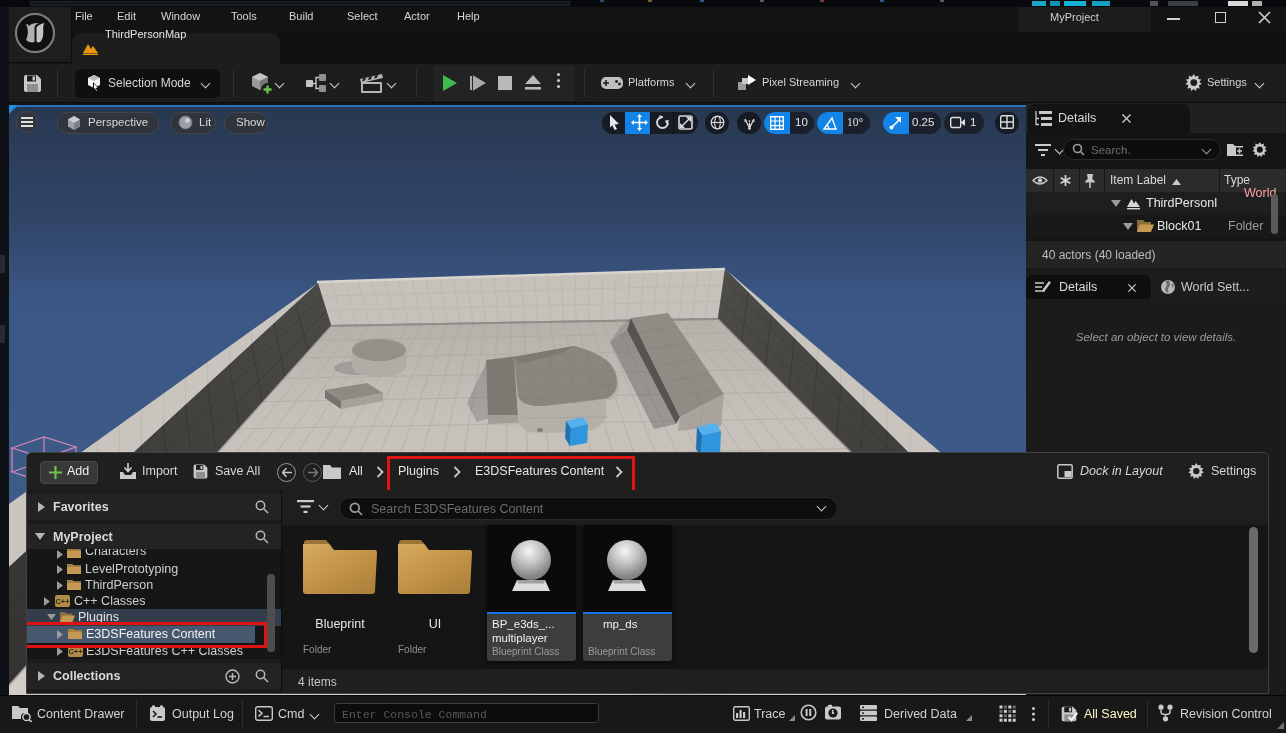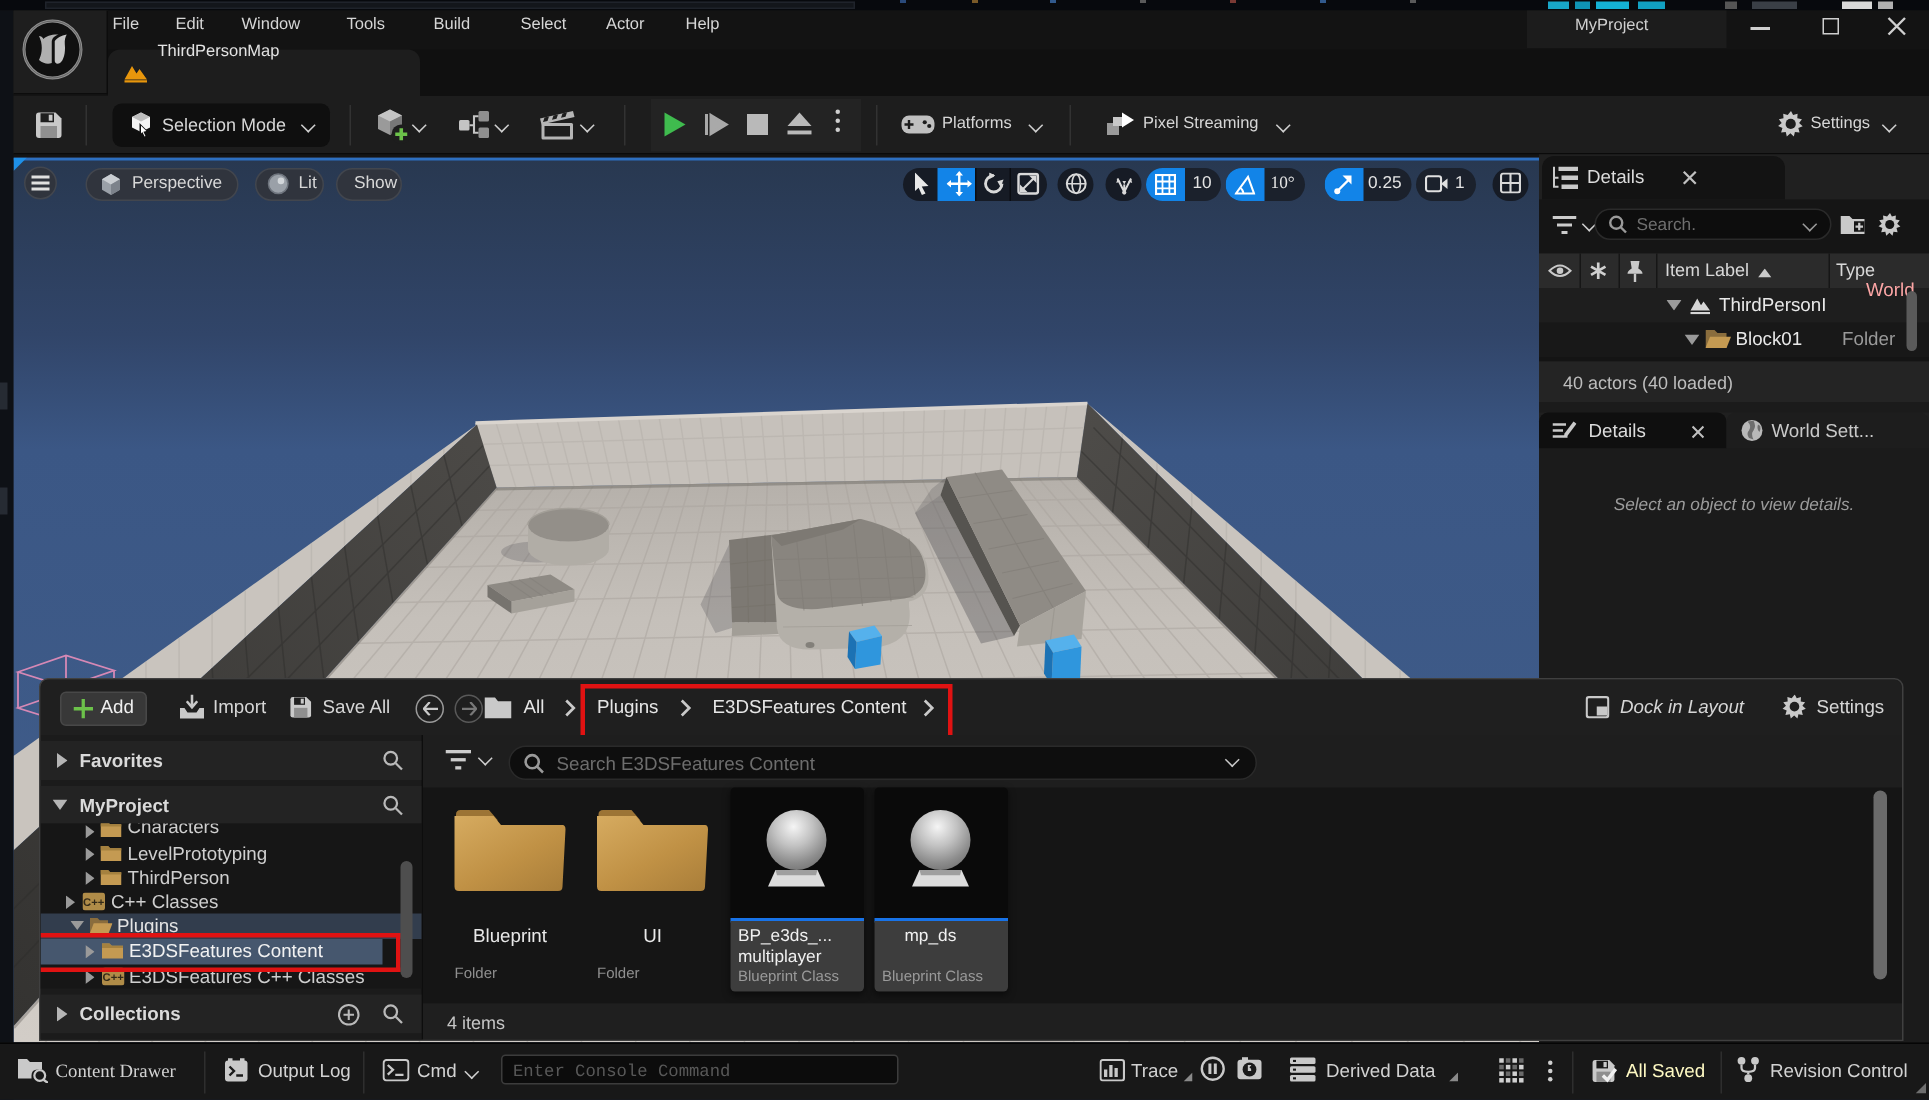--- a/index.html
+++ b/index.html
@@ -850,21 +850,21 @@
       <div class="abs" style="left:271px;top:222px;font-size:12px;color:#c5c5c5;">4 items</div>
     </div>
 
 <div id="statusbar" class="abs" style="left:0;top:695px;width:1286px;height:38px;background:#181818;border-top:1px solid #050505;">
       <div style="position:relative;width:100%;height:100%;">
         <svg class="abs" style="left:12px;top:9px;" width="20" height="17" viewBox="0 0 20 17">
           <path d="M0 1 L6 1 L8 3 L16 3 L16 8 L13 8 Q9 8 9 12 L9 14 L0 14 Z" fill="#c9c9c9"></path>
           <circle cx="14.5" cy="12" r="3.6" fill="none" stroke="#c9c9c9" stroke-width="1.5"></circle>
           <line x1="17" y1="14.8" x2="20" y2="17" stroke="#c9c9c9" stroke-width="1.6"></line>
         </svg>
-        <div class="abs" style="left:37px;top:11px;font-size:12.5px;color:#d2d2d2;font-family:Liberation Serif, serif;">Content Drawer</div>
+        <div class="abs" style="left:37px;top:11px;font-size:12.5px;color:#d2d2d2;">Content Drawer</div>
         <div class="abs" style="left:136px;top:5px;width:1px;height:28px;background:#2e2e2e;"></div>
         <svg class="abs" style="left:149px;top:9px;" width="17" height="17" viewBox="0 0 17 17">
           <rect x="1" y="2" width="15" height="14" rx="2" fill="#c9c9c9"></rect>
           <rect x="3" y="0.5" width="3" height="4" fill="#c9c9c9"></rect>
           <rect x="11" y="0.5" width="3" height="4" fill="#c9c9c9"></rect>
           <path d="M4 6 L7 9 L4 12" stroke="#1a1a1a" stroke-width="1.6" fill="none"></path>
           <line x1="8.5" y1="12" x2="13" y2="12" stroke="#1a1a1a" stroke-width="1.6"></line>
         </svg>
         <div class="abs" style="left:172px;top:11px;font-size:12.5px;color:#d2d2d2;">Output Log</div>
         <div class="abs" style="left:242px;top:5px;width:1px;height:28px;background:#2e2e2e;"></div>

